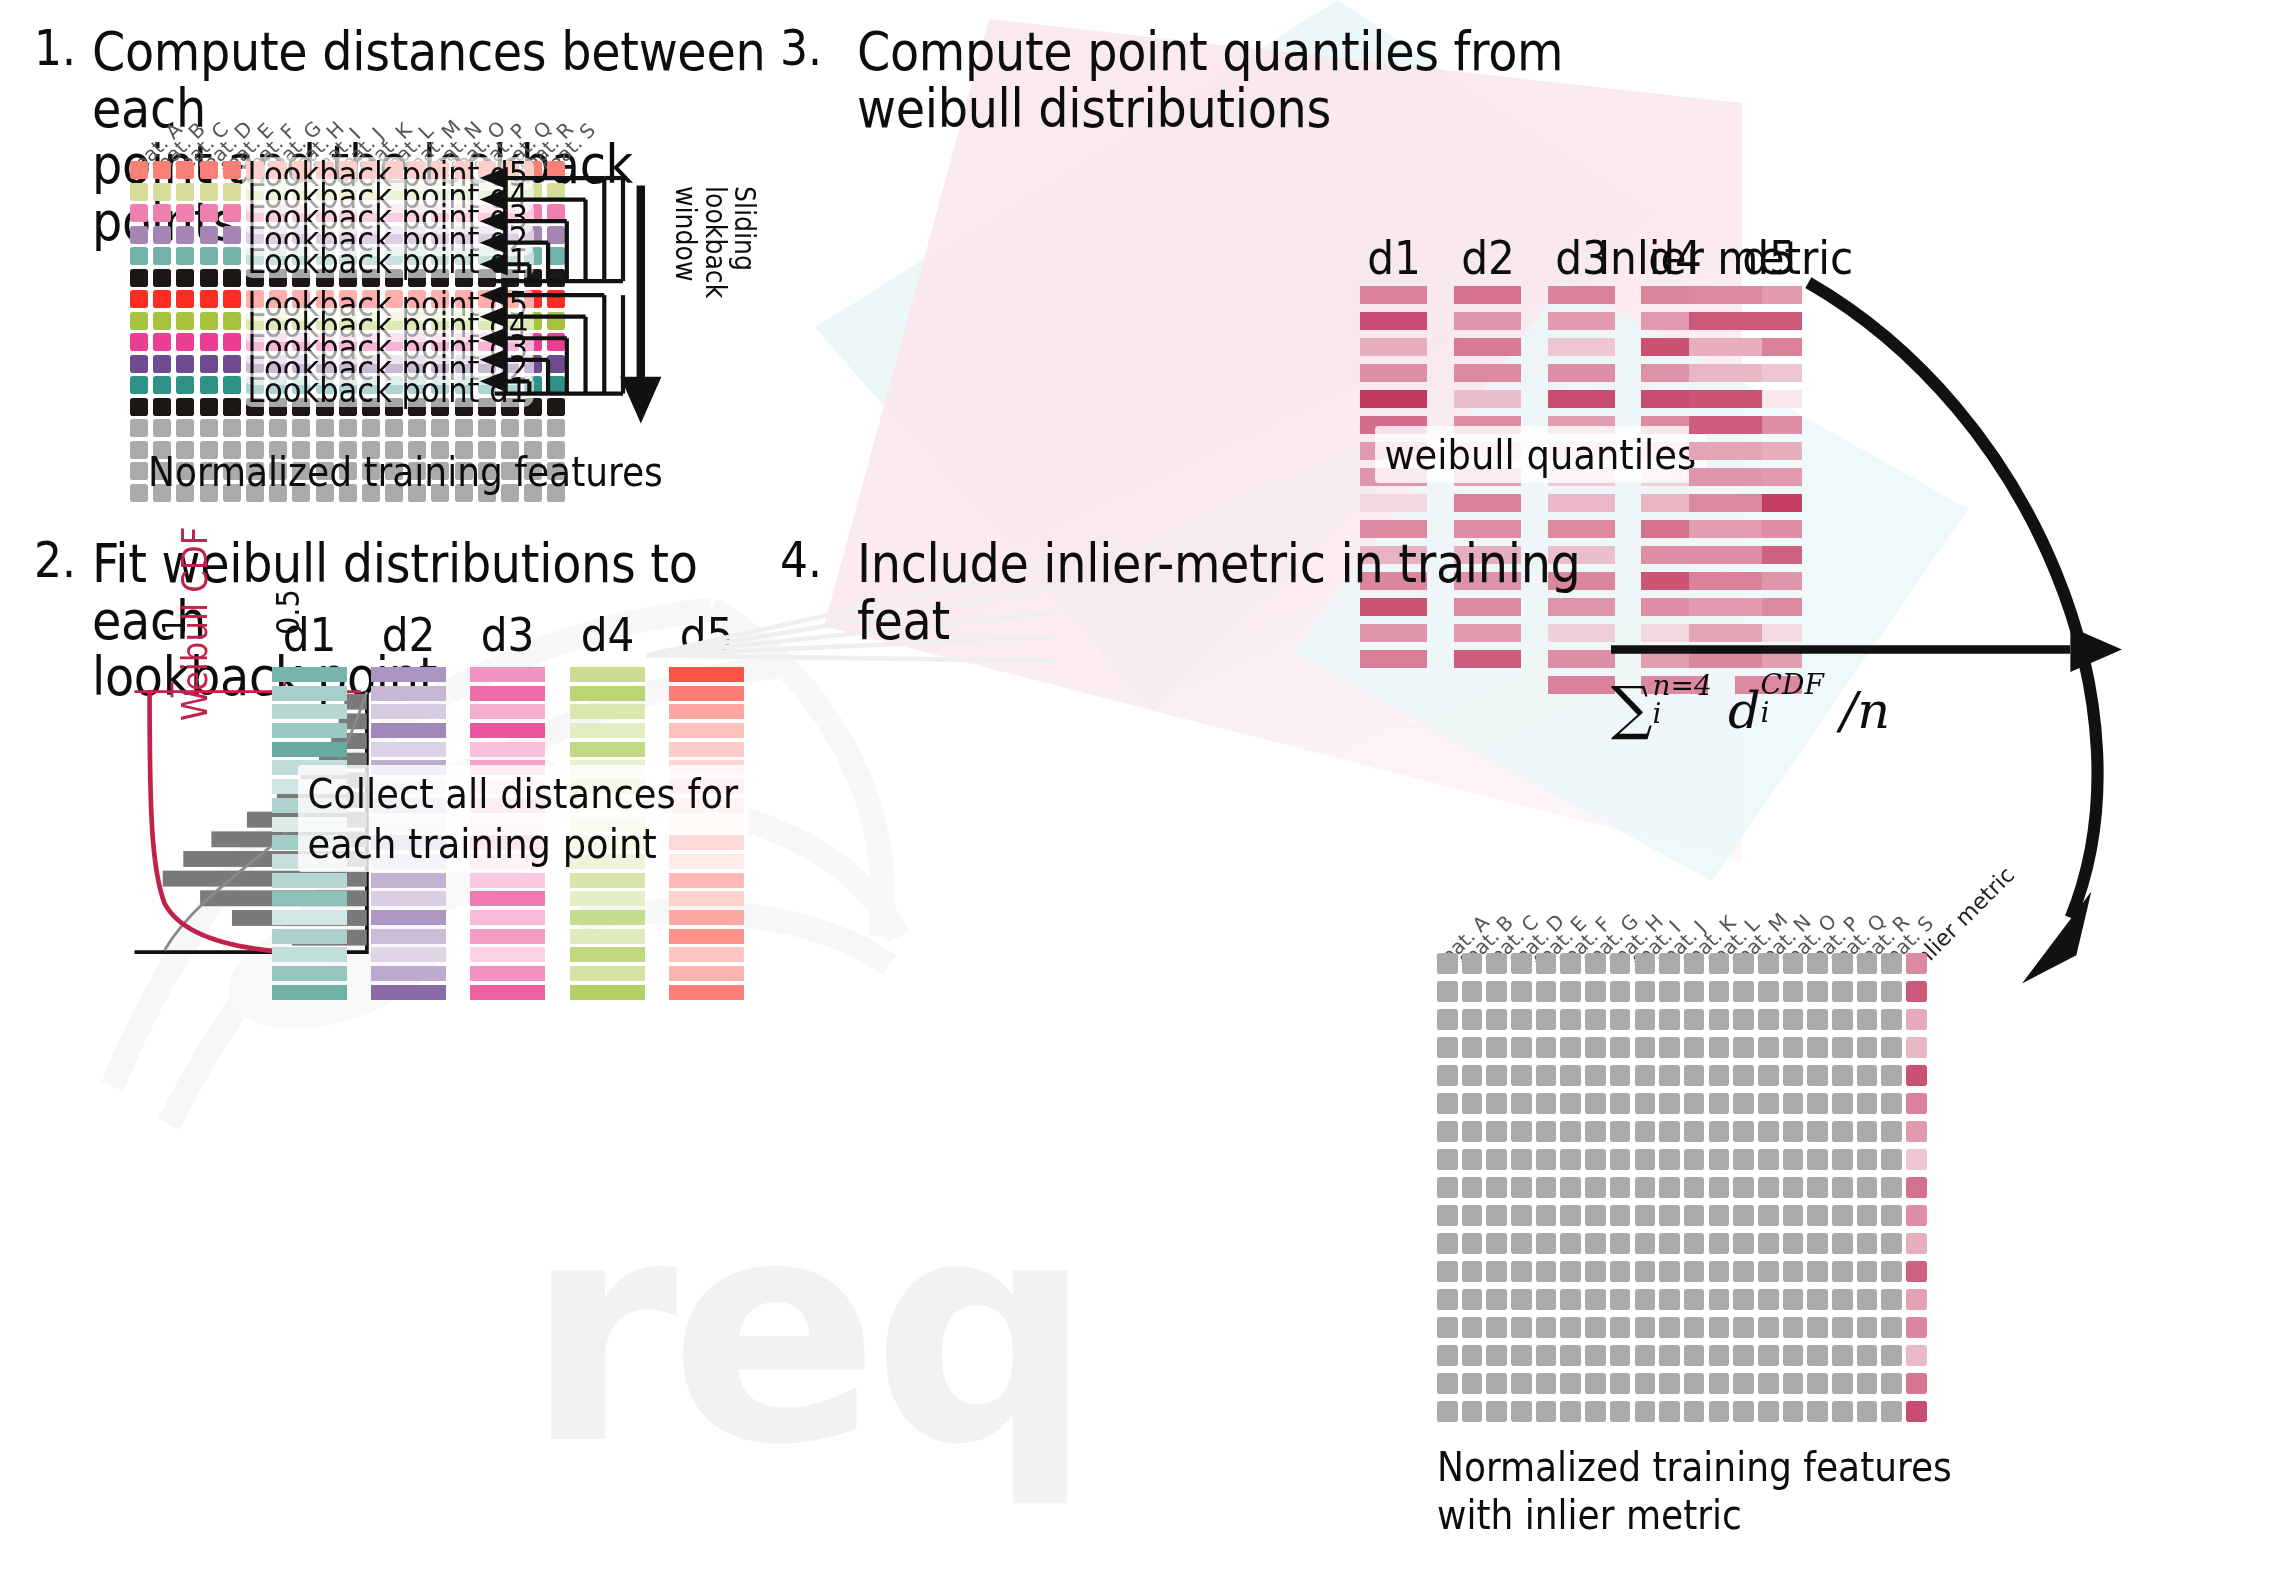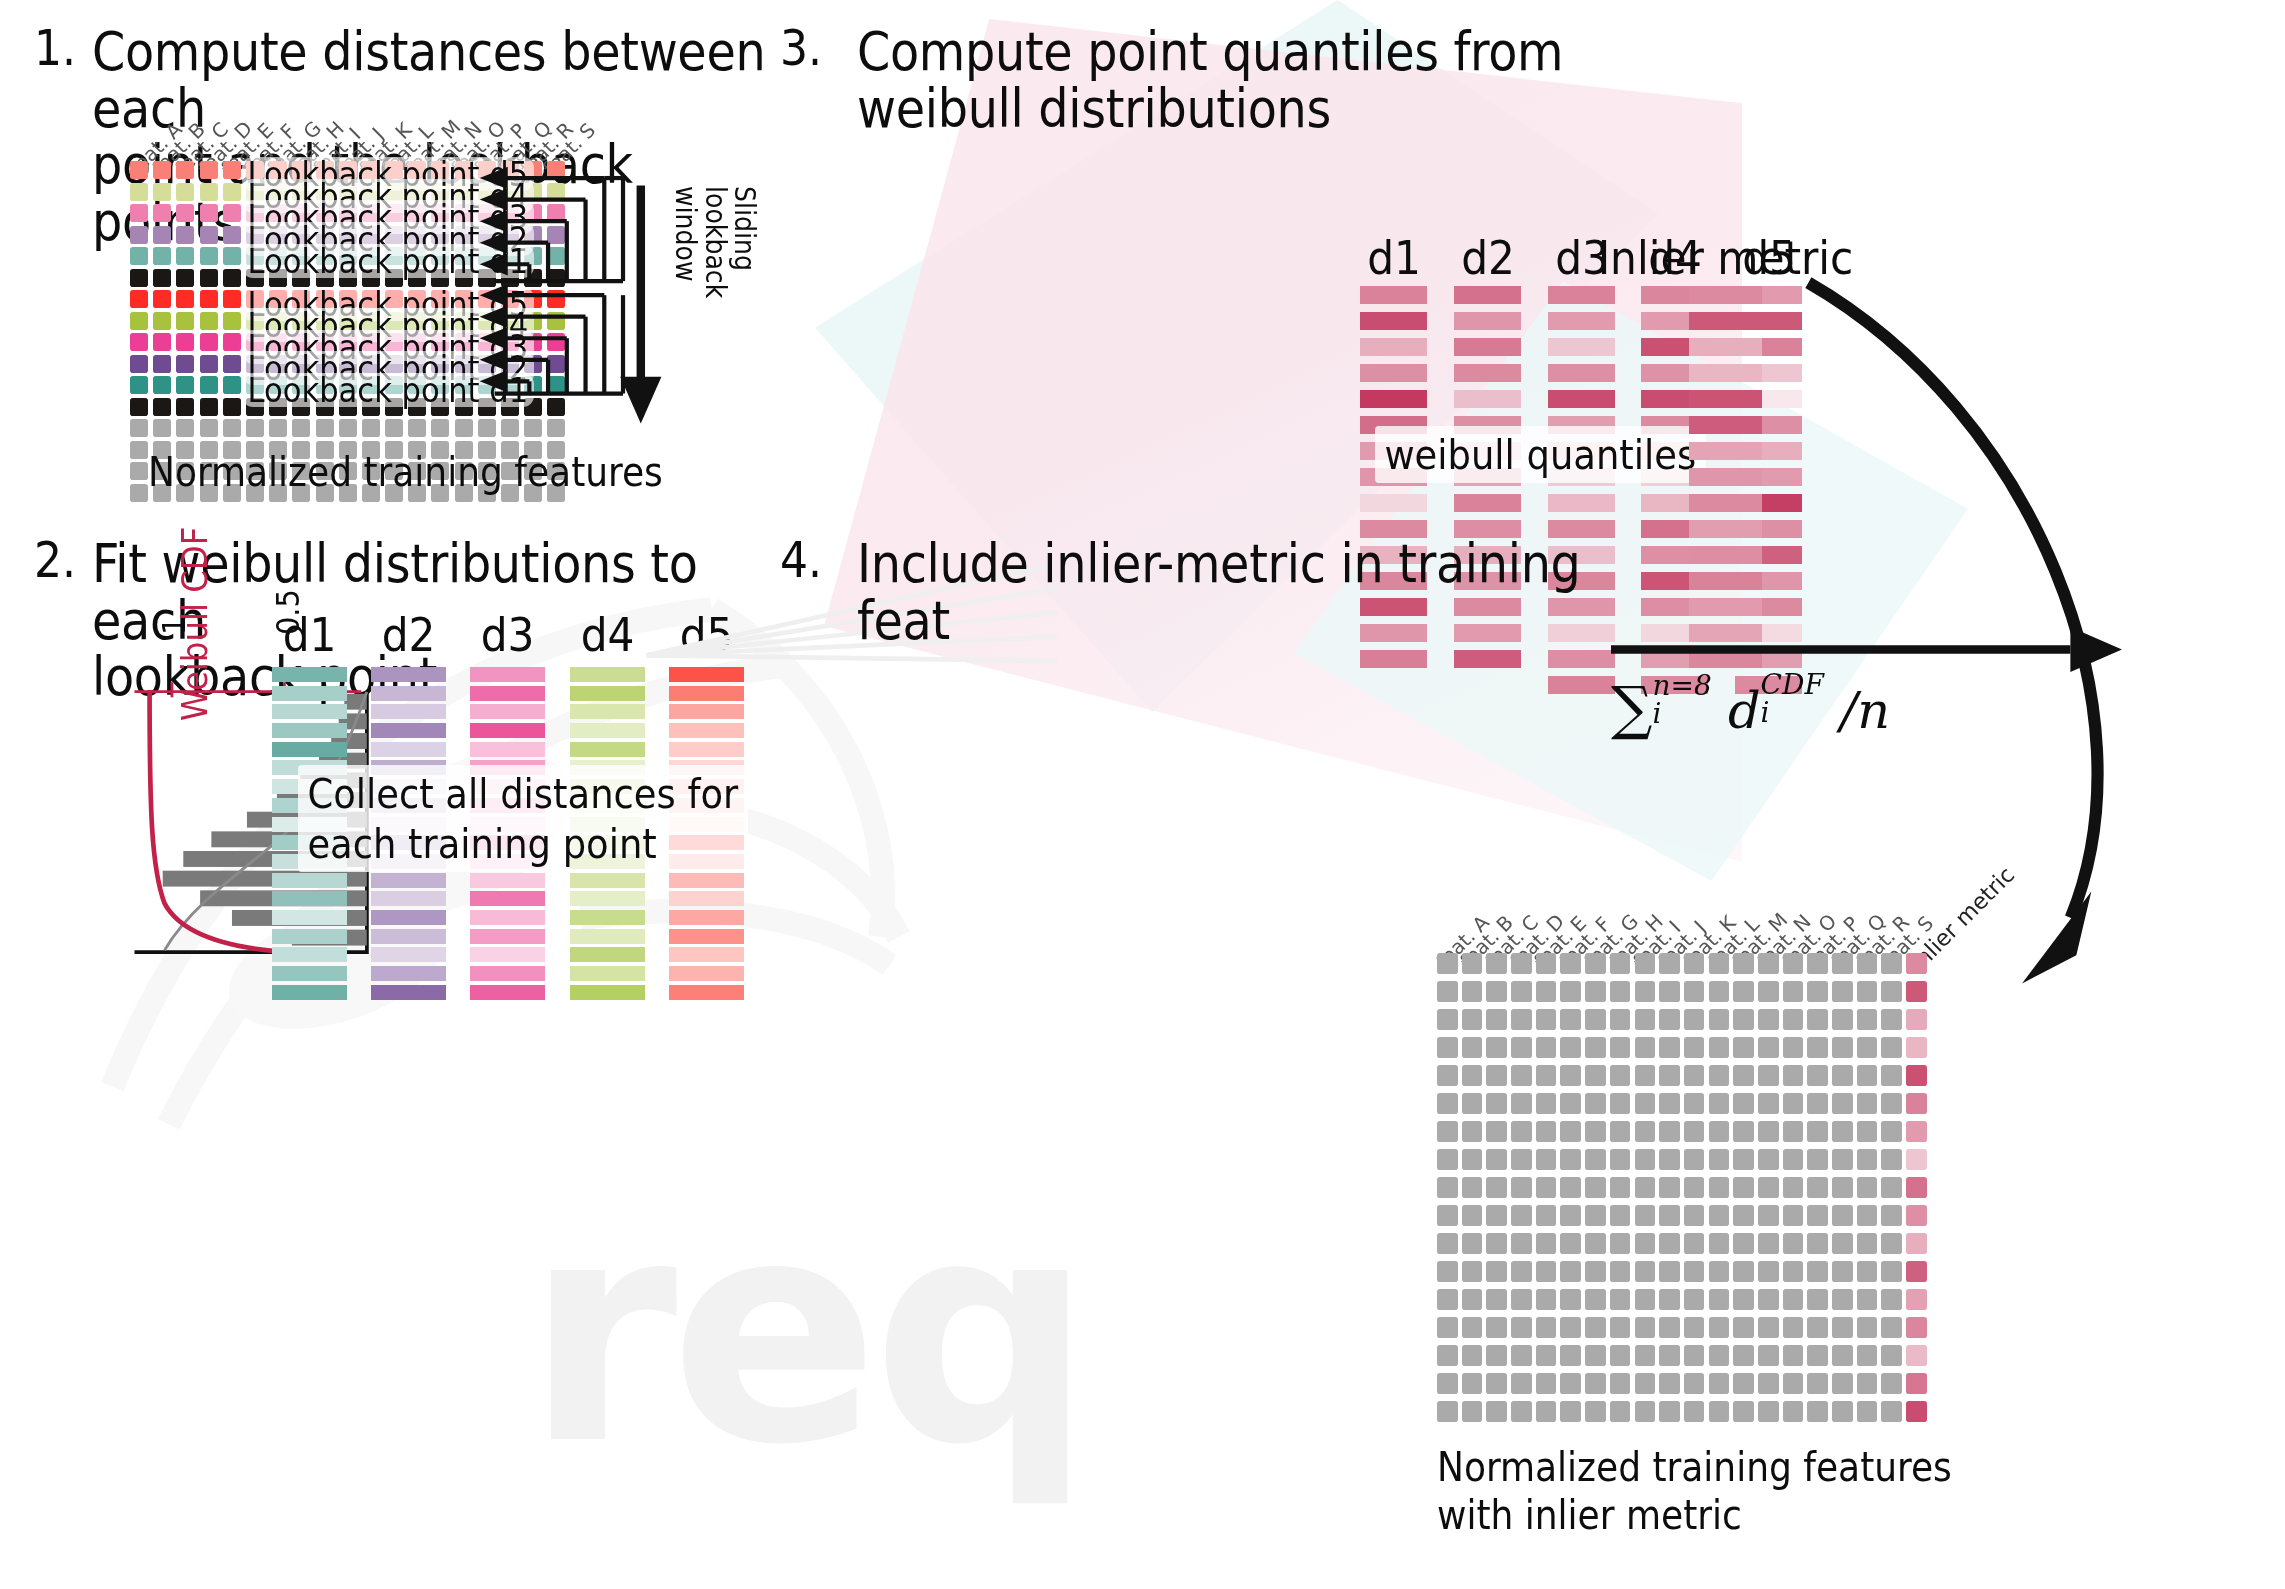--- a/index.html
+++ b/index.html
@@ -623,21 +623,21 @@
     <div class="bar" style="height: 18px; margin-bottom: 8px; background: rgb(218, 134, 157);"></div>
   </div>
 
 <svg style="left:1611px;top:623px;width:525px;height:66px" viewBox="0 0 560 70" width="525" height="66">
   <line x1="0" y1="28" x2="490" y2="28" stroke="#111" stroke-width="9"></line>
   <polygon points="545,28 490,4 490,52" fill="#111"></polygon>
 </svg>
 <div style="position:absolute;left:1611px;top:671px;font-size:51px;
             font-family:'DejaVu Serif','Liberation Serif',serif;">
   <span style="font-size:58px">∑</span><span style="display:inline-block;vertical-align:.15em;font-size:28px;font-style:italic;line-height:1">
-    <span style="display:block">n=8</span><span style="display:block">i</span></span>
+    <span style="display:block">n=4</span><span style="display:block">i</span></span>
   <span style="font-style:italic">d</span><span style="display:inline-block;vertical-align:.2em;font-size:28px;font-style:italic;line-height:1">
     <span style="display:block">CDF</span><span style="display:block">i</span></span>
   <span style="font-style:italic">/n</span>
 </div>
 
 <svg style="left:1752px;top:262px;width:525px;height:787px" viewBox="0 0 560 840" width="525" height="787">
   <path d="M60 22 C 300 160 430 480 340 700" stroke="#111" stroke-width="13" fill="none"></path>
   <polygon points="288,770 362,672 346,740" fill="#111"></polygon>
 </svg>
 

